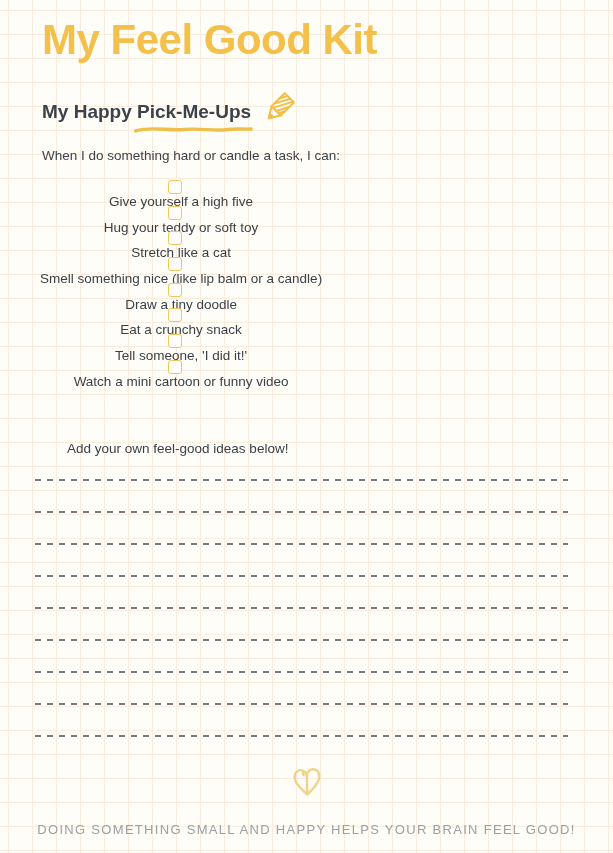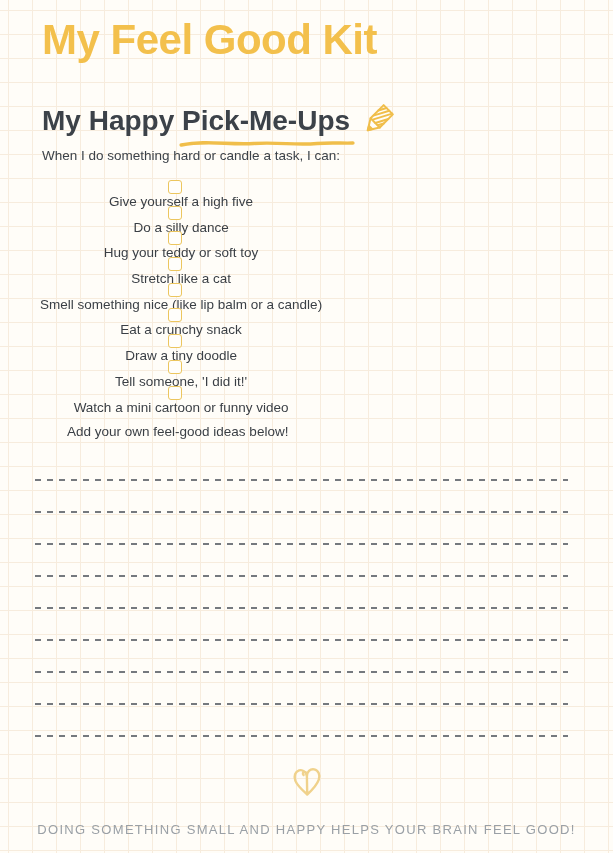--- a/index.html
+++ b/index.html
@@ -25,22 +25,22 @@
     left: 42px;
     top: 16px;
     font-size: 42px;
     font-weight: bold;
     letter-spacing: -0.5px;
     color: #f3c04c;
   }
   .section-heading {
     position: absolute;
     left: 42px;
-    top: 100px;
-    font-size: 28px;
+    top: 88px;
+    font-size: 19px;
     font-weight: bold;
     color: #3c4249;
     white-space: nowrap;
   }
   .underline-wrap {
     position: relative;
     display: inline-block;
   }
   .underline-wrap svg.squiggle {
     position: absolute;
@@ -85,21 +85,21 @@
   }
   .item-label {
     font-size: 13.5px;
     font-weight: 500;
     color: #3a3f45;
     white-space: nowrap;
   }
   .add-own {
     position: absolute;
     left: 67px;
-    top: 424px;
+    top: 441px;
     font-size: 13.5px;
     font-weight: 500;
     color: #3a3f45;
   }
   .writing-lines {
     position: absolute;
     left: 35px;
     top: 479px;
     width: 533px;
   }
@@ -157,41 +157,37 @@
 
   <p class="intro">When I do something hard or candle a task, I can:</p>
 
   <ul class="checklist">
     <li>
         <span class="checkbox"></span>
         <span class="item-label">Give yourself a high five</span>
       </li>
     <li>
         <span class="checkbox"></span>
-        <span class="item-label">Do a silly dance</span>
-      </li>
-    <li>
-        <span class="checkbox"></span>
         <span class="item-label">Hug your teddy or soft toy</span>
       </li>
     <li>
         <span class="checkbox"></span>
         <span class="item-label">Stretch like a cat</span>
       </li>
     <li>
         <span class="checkbox"></span>
         <span class="item-label">Smell something nice (like lip balm or a candle)</span>
       </li>
     <li>
         <span class="checkbox"></span>
+        <span class="item-label">Draw a tiny doodle</span>
+      </li>
+    <li>
+        <span class="checkbox"></span>
         <span class="item-label">Eat a crunchy snack</span>
-      </li>
-    <li>
-        <span class="checkbox"></span>
-        <span class="item-label">Draw a tiny doodle</span>
       </li>
     <li>
         <span class="checkbox"></span>
         <span class="item-label">Tell someone, 'I did it!'</span>
       </li>
     <li>
         <span class="checkbox"></span>
         <span class="item-label">Watch a mini cartoon or funny video</span>
       </li>
   </ul>

